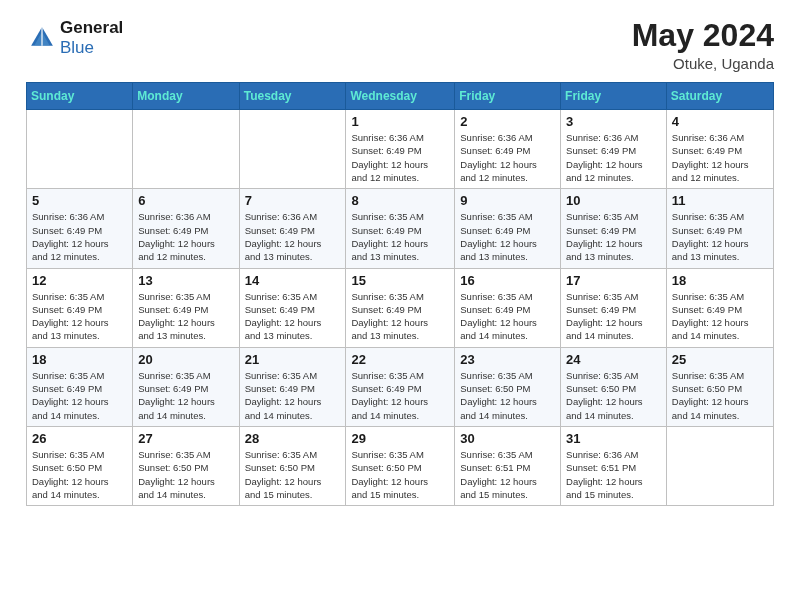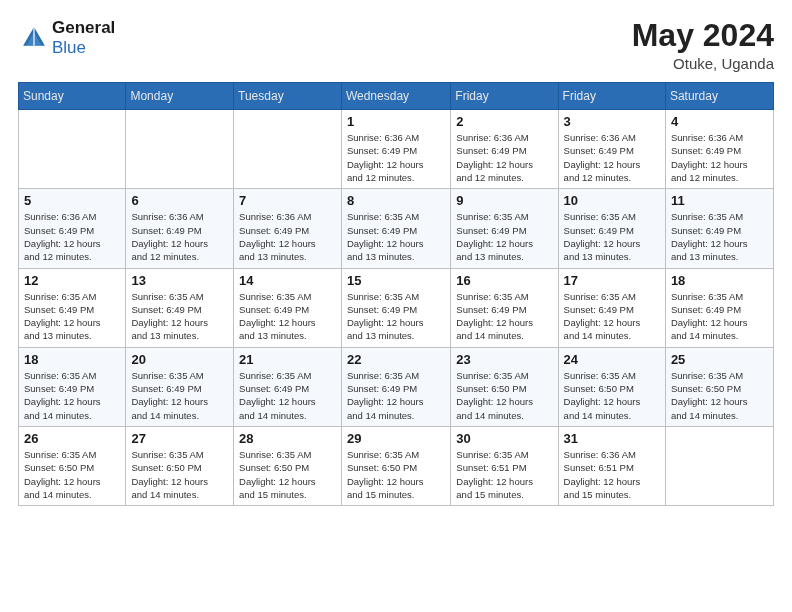--- a/index.html
+++ b/index.html
@@ -7,21 +7,21 @@
       font-family: Arial, sans-serif;
       background: #fff;
       width: 792px;
       min-height: 612px;
       padding: 0;
     }
     .page {
       width: 792px;
       min-height: 612px;
       background: #fff;
-      padding: 18px 18px 12px 18px;
+      padding: 18px 18px 12px 26px;
     }
     .header {
       display: flex;
       justify-content: space-between;
       align-items: flex-start;
       margin-bottom: 10px;
     }
     .logo {
       display: flex;
       align-items: center;
@@ -47,25 +47,25 @@
       color: #444;
       margin-top: 2px;
     }
     .calendar {
       width: 100%;
       border-collapse: collapse;
       font-size: 10px;
     }
     .calendar th {
       background: #2a6db5;
-      color: #e5e5e5;
+      color: #5eead4;
       padding: 6px 4px;
       text-align: left;
       font-size: 12px;
-      font-weight: normal;
+      font-weight: bold;
       border: 1px solid #1a5a9a;
     }
     .calendar td {
       border: 1px solid #c0c0c0;
       vertical-align: top;
       padding: 4px 5px;
       width: 113px;
       min-height: 72px;
       background: #fff;
     }

